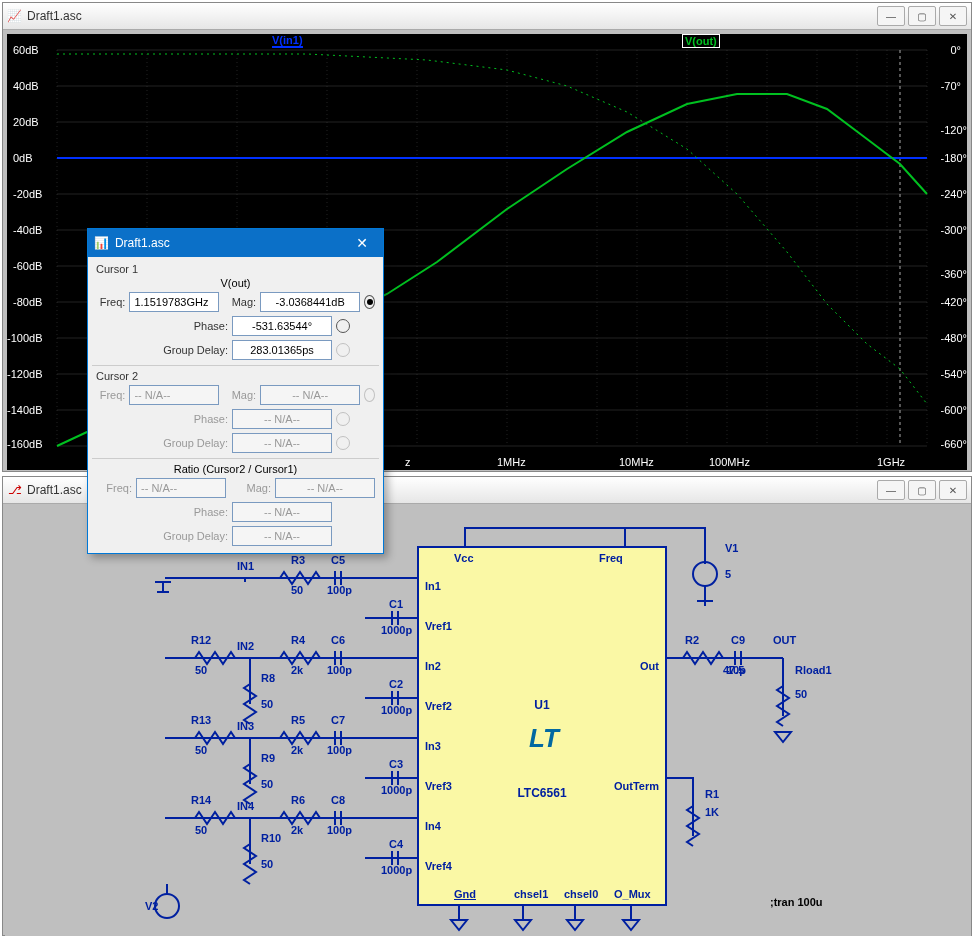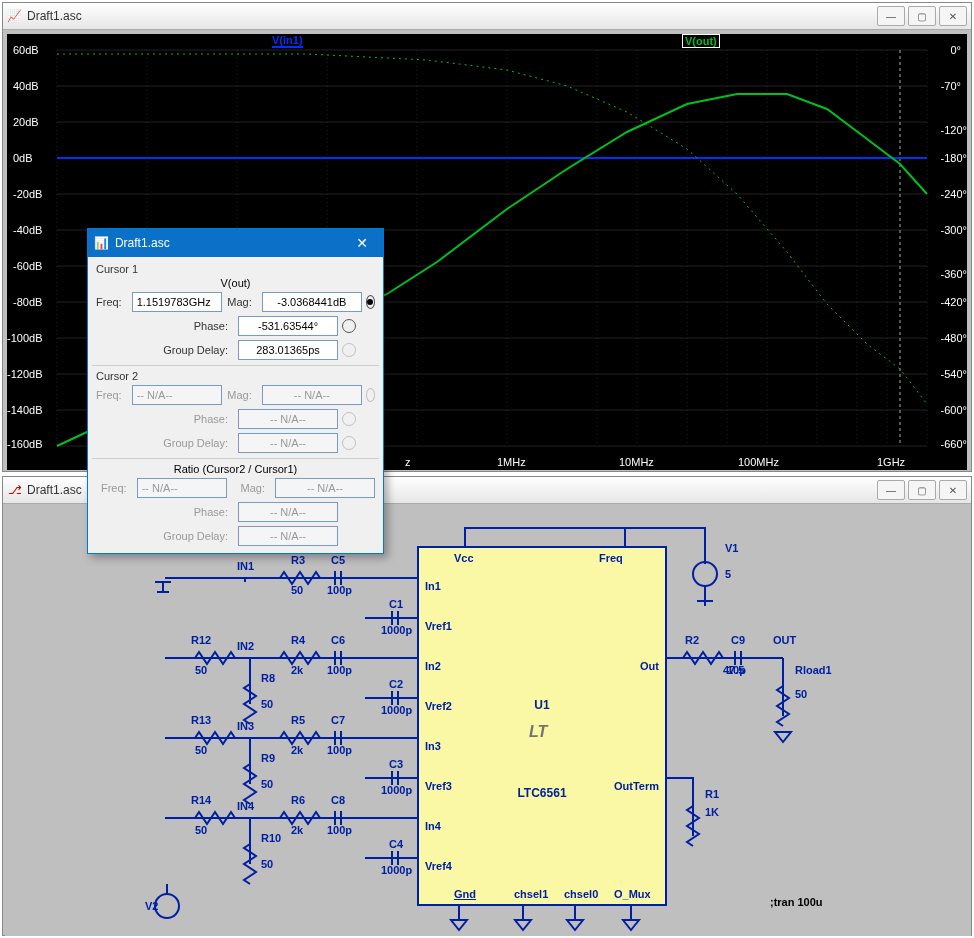--- a/index.html
+++ b/index.html
@@ -15,33 +15,33 @@
 svg.overlay { position:absolute; top:0; left:0; }
 .cursor-dialog { position:absolute; border:1px solid #0078d7; background:#f0f0f0; box-shadow:4px 4px 8px rgba(0,0,0,0.3); width:295px; }
 .cursor-dialog .dlg-title { background:#0b70c8; color:#fff; height:28px; display:flex; align-items:center; padding:0 6px; font-size:12px; }
 .cursor-dialog .dlg-title .spacer { flex:1; }
 .cursor-dialog .close { width:30px; height:28px; display:flex; align-items:center; justify-content:center; color:#fff; font-size:14px; cursor:pointer; }
 .cursor-body { padding:4px 8px; }
 .group-label { font-size:11px; color:#333; margin:2px 0; }
 .center-label { text-align:center; font-size:11px; margin:2px 0; }
 .row { display:flex; align-items:center; height:22px; margin-bottom:2px; }
 .row .lbl { width:40px; text-align:right; padding-right:4px; color:#333; }
-.row input[type=text] { border:1px solid #7a9ac0; height:18px; padding:0 4px; font-size:11px; background:#fff; text-align:center;margin-left:6px; }
+.row input[type=text] { border:1px solid #7a9ac0; height:18px; padding:0 4px; font-size:11px; background:#fff; text-align:center; }
 .row input.freq { width:80px; text-align:left; }
 .row input.val { width:90px; }
 .row .radio { width:12px; height:12px; border:1px solid #555; border-radius:50%; margin-left:4px; display:flex; align-items:center; justify-content:center; }
 .row .radio.sel::after { content:""; width:6px; height:6px; border-radius:50%; background:#000; }
 .row.disabled .lbl, .row.disabled input { color:#999; }
 .row.disabled input { background:#f5f5f5; }
 .hr { border-top:1px solid #ccc; margin:4px -4px; }
 .schematic { background:#bfbfbf; position:relative; }
 .chip { position:absolute; background:#faf8a5; border:2px solid #0020a0; box-sizing:border-box; }
 .pin-label { position:absolute; font-size:11px; font-weight:bold; color:#0020a0; }
 .chip-text { position:absolute; font-size:12px; font-weight:bold; color:#0020a0; text-align:center; width:100%; }
-.lt-logo { position:absolute; font-style:italic; font-weight:bold; color:#737373; font-size:16px; }
+.lt-logo { position:absolute; font-style:italic; font-weight:bold; color:#0369a1; font-size:26px; }
 .comp { position:absolute; font-size:11px; color:#0020a0; font-weight:bold; }
 .directive { position:absolute; font-size:11px; color:#000; font-weight:bold; }
 </style>
 </head>
 <body>
 
 <div class="window" style="left:2px; top:2px; width:970px; height:470px;">
   <div class="titlebar">
     <span class="icon">📈</span>
     <span class="title">Draft1.asc</span>
@@ -75,21 +75,21 @@
     <div class="axis-label" style="right:0px; top:234px;">-360°</div>
     <div class="axis-label" style="right:0px; top:262px;">-420°</div>
     <div class="axis-label" style="right:0px; top:298px;">-480°</div>
     <div class="axis-label" style="right:0px; top:334px;">-540°</div>
     <div class="axis-label" style="right:0px; top:370px;">-600°</div>
     <div class="axis-label" style="right:0px; top:404px;">-660°</div>
 
     <div class="axis-label" style="bottom:2px; left:398px;">z</div>
     <div class="axis-label" style="bottom:2px; left:490px;">1MHz</div>
     <div class="axis-label" style="bottom:2px; left:612px;">10MHz</div>
-    <div class="axis-label" style="bottom:2px; left:731px;margin-top:44px;">100MHz</div>
+    <div class="axis-label" style="bottom:2px; left:702px;margin-top:44px;">100MHz</div>
     <div class="axis-label" style="bottom:2px; left:870px;">1GHz</div>
 
     <div class="trace-label" style="left:265px; top:0px; color:#0030ff; border-bottom:2px solid #0030ff;">V(in1)</div>
     <div class="trace-label" style="left:675px; top:0px; color:#00c020; border:1px solid #fff; background:#000; padding:0 2px;">V(out)</div>
 
     <svg class="overlay" width="960" height="436">
 
       <g stroke="#444" stroke-width="0.5">
         <line x1="50" y1="16" x2="920" y2="16"></line>
           <line x1="50" y1="52" x2="920" y2="52"></line>

